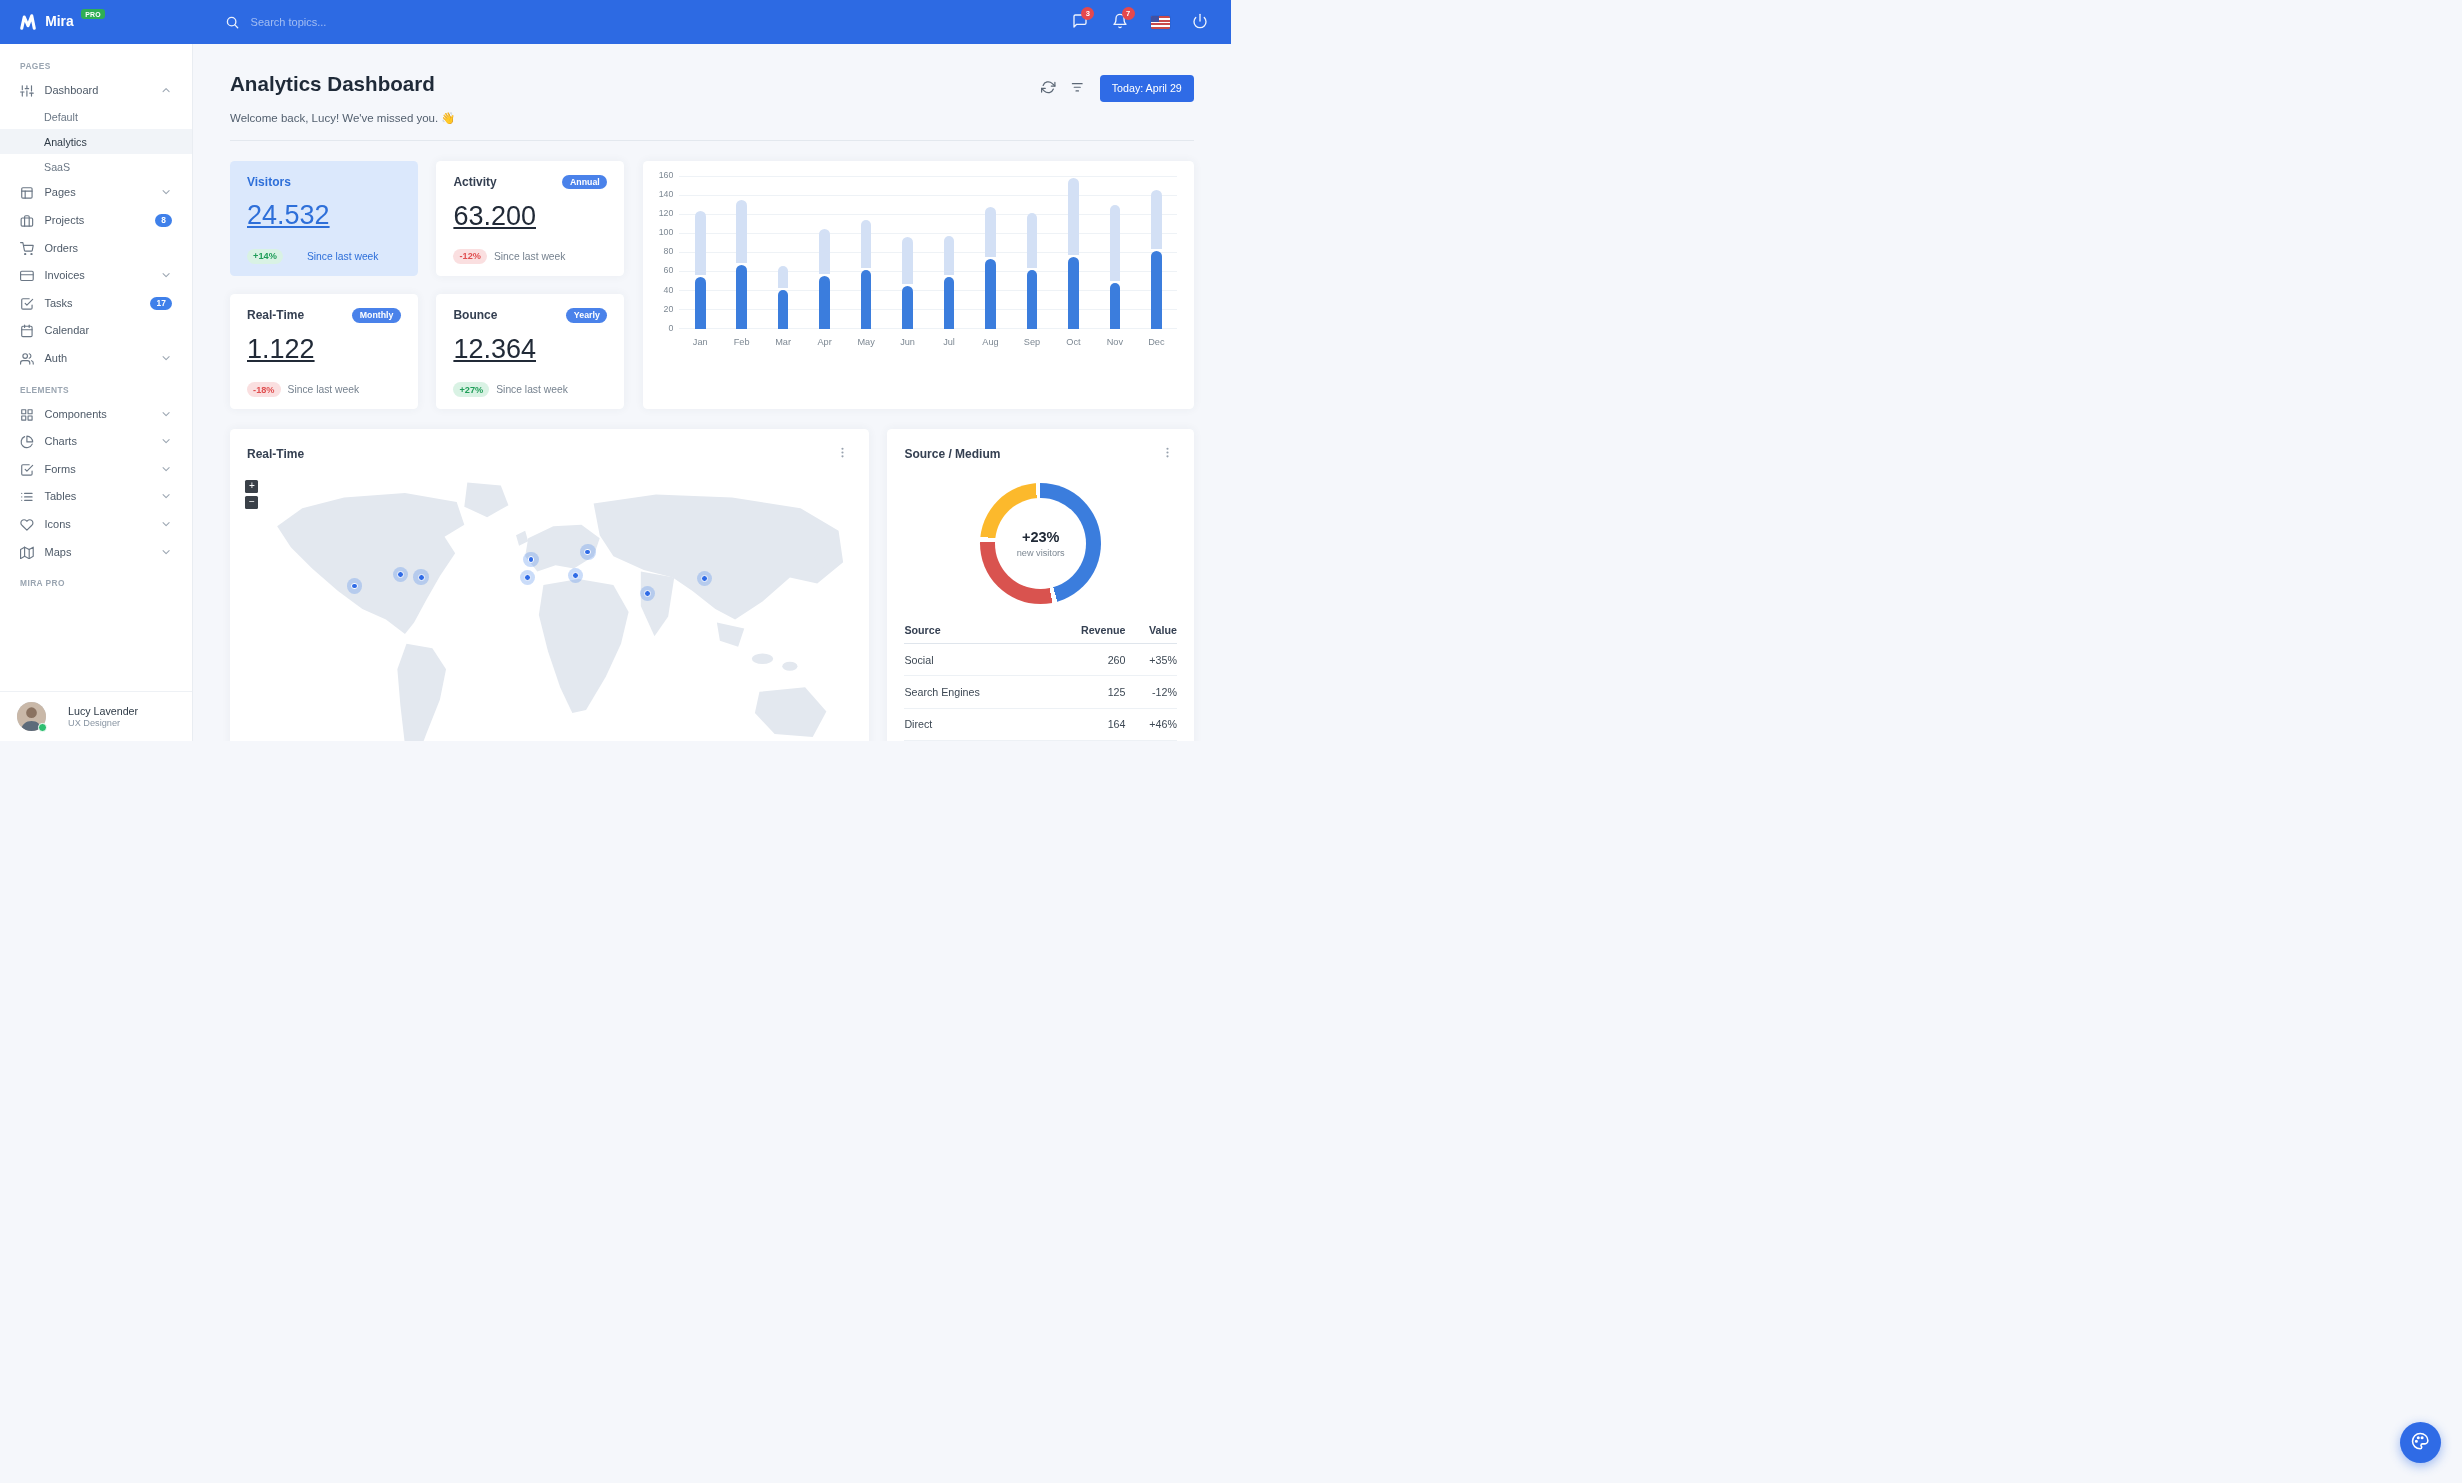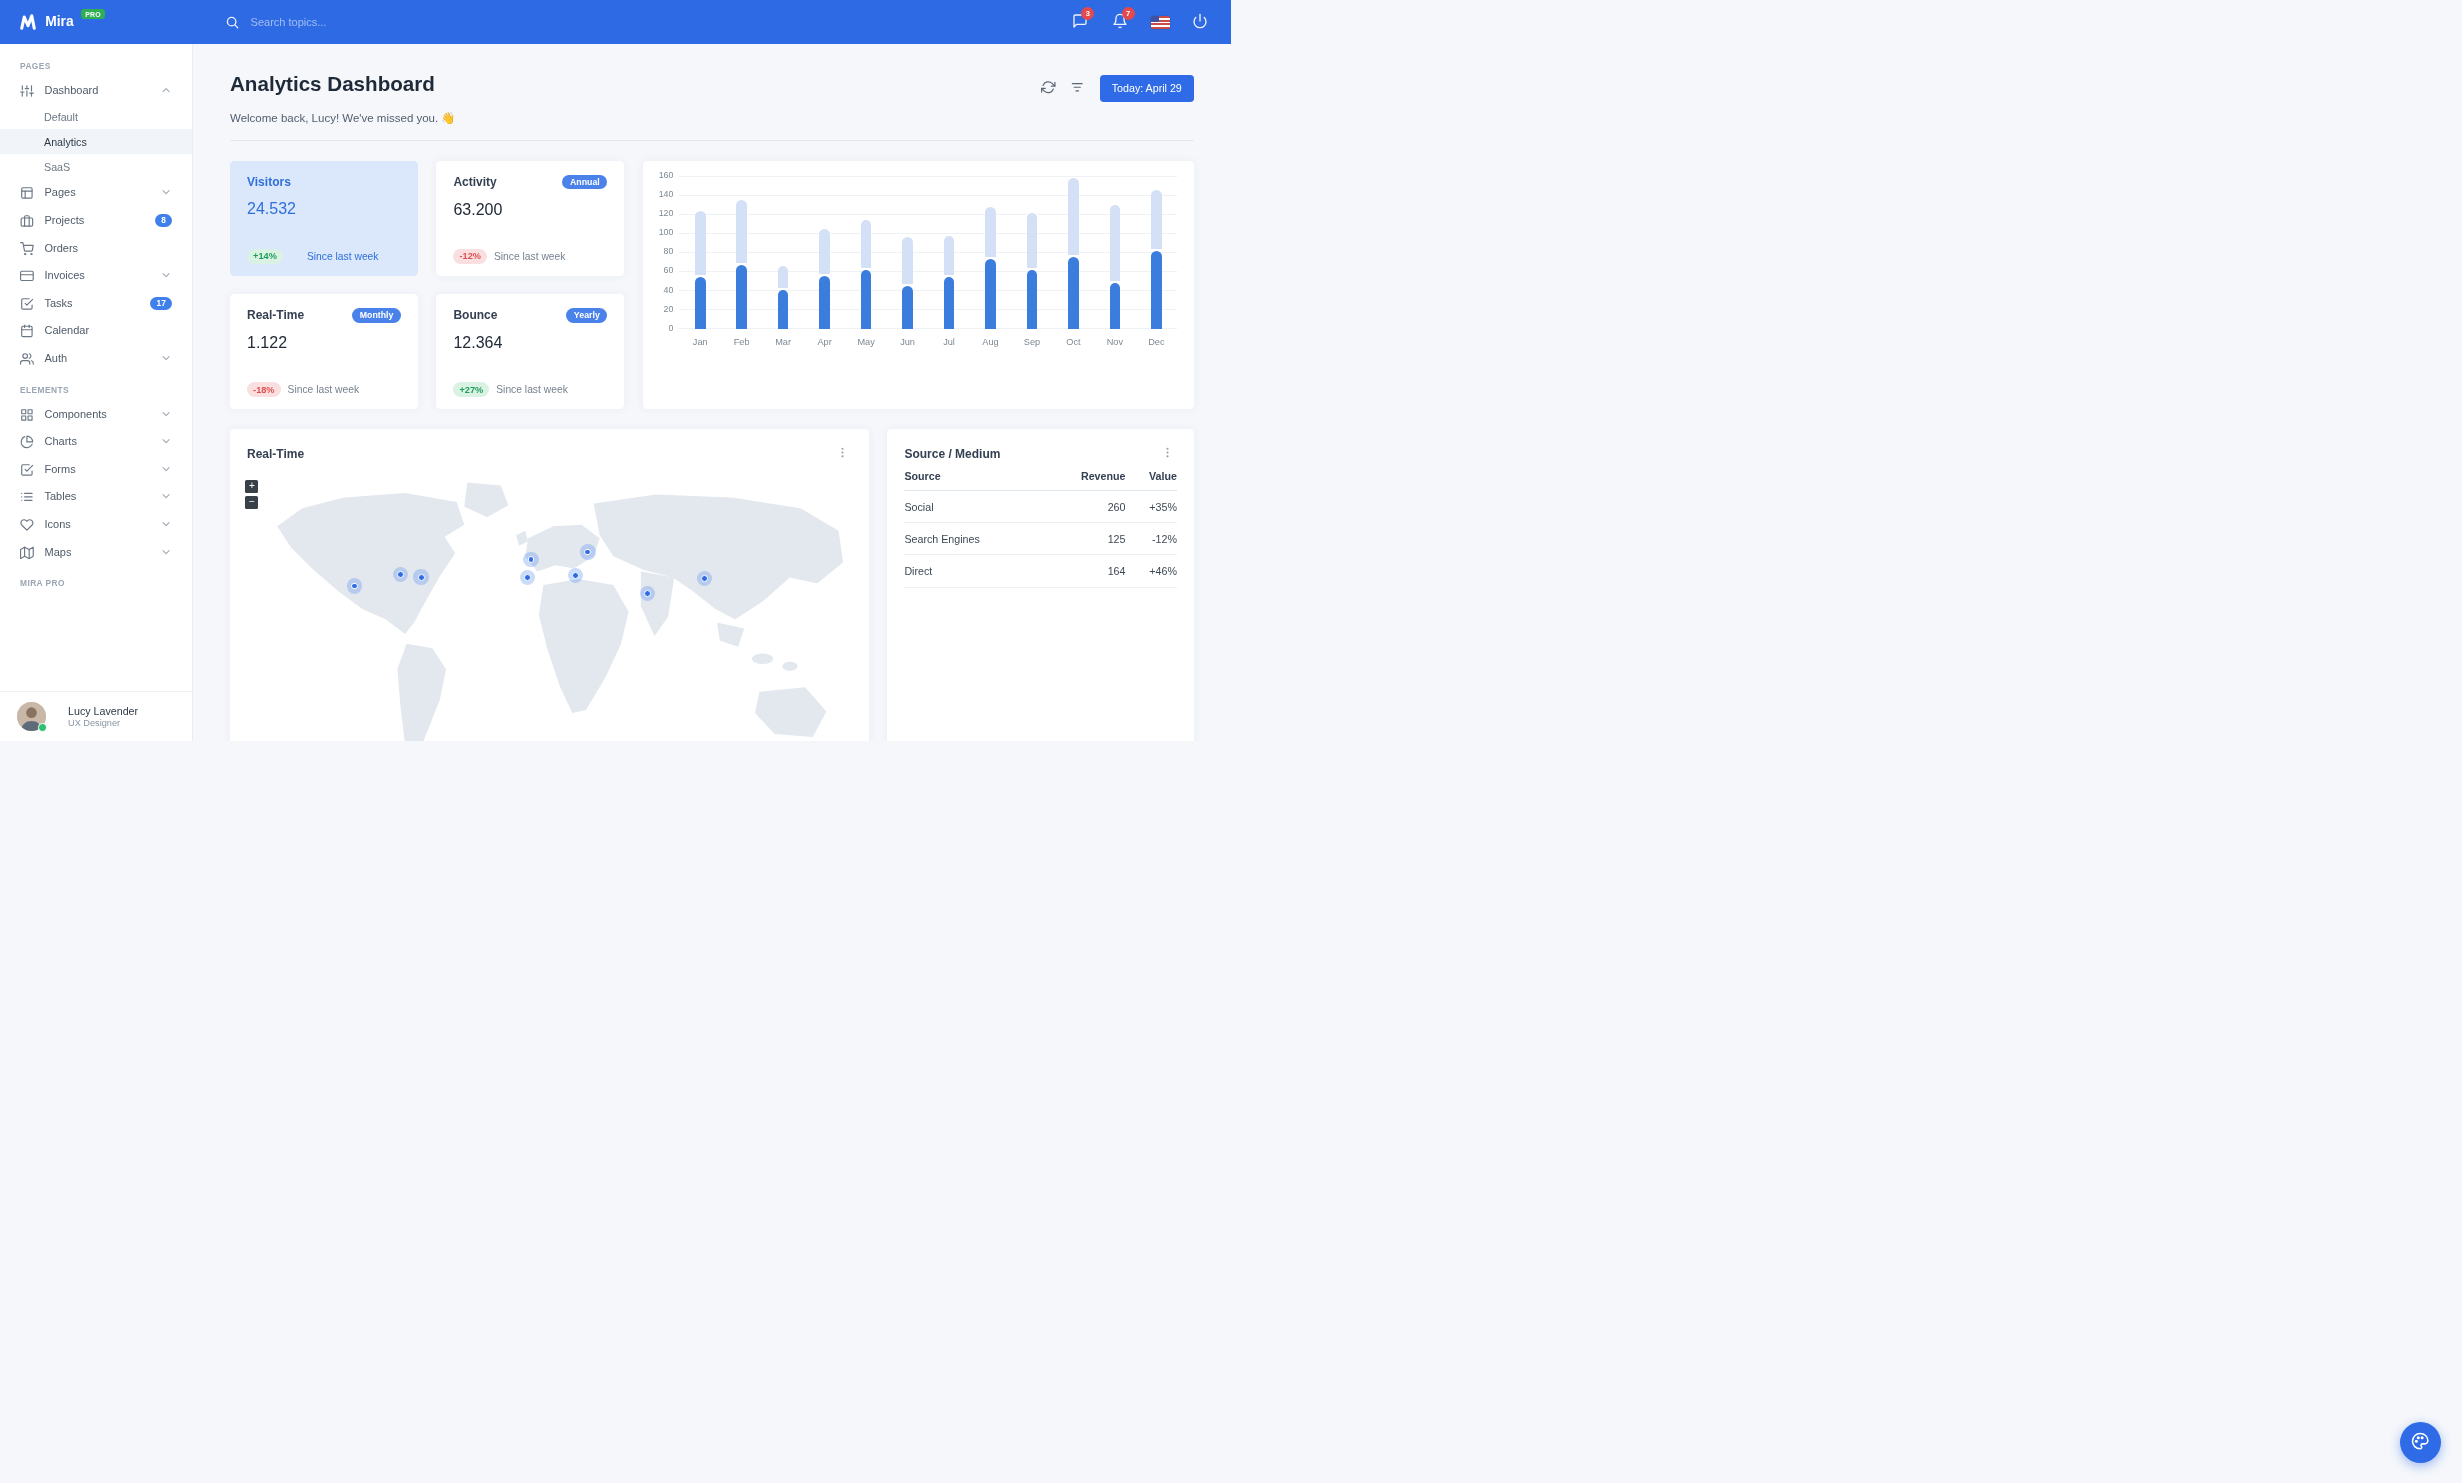--- a/index.html
+++ b/index.html
@@ -98,21 +98,21 @@
   
   .stats-grid{display:grid;grid-template-columns:188px 188px;grid-auto-rows:115px;gap:18.4px;}
   .stat-card{background:#fff;border-radius:4.6px;box-shadow:0 0 9.2px rgba(53,64,82,.06);
              padding:13.8px 17px 12.2px;display:flex;flex-direction:column;}
   .stat-card.highlight{background:#dbe8fc;box-shadow:none;}
   .stat-head{display:flex;justify-content:space-between;align-items:center;}
   .stat-title{font-size:12px;font-weight:600;color:var(--head);}
   .highlight .stat-title{color:#2e6fd9;}
   .stat-badge{background:var(--pill-blue);color:#fff;font-size:8.8px;font-weight:600;
               padding:2.3px 7.6px;border-radius:7.6px;}
-  .stat-value{font-size:16px;font-weight:500;color:var(--text);margin-top:11.5px;}
+  .stat-value{font-size:27px;font-weight:500;color:var(--text);margin-top:11.5px;text-decoration:underline;}
   .highlight .stat-value{color:#2e6fd9;}
   .stat-foot{margin-top:auto;display:flex;align-items:center;gap:6.9px;font-size:10.3px;
              color:var(--muted);}
   .highlight .stat-foot{color:#2e6fd9;gap:24px;}
   .delta{font-size:9.2px;font-weight:700;padding:2.3px 6.1px;border-radius:7.6px;}
   .delta.positive{color:var(--success);background:var(--success-bg);}
   .delta.negative{color:var(--danger);background:var(--danger-bg);}
 
   
   .chart-card{flex:1;display:flex;flex-direction:column;}
@@ -707,20 +707,28 @@
           <button class="kebab">
             <span>
               <svg viewBox="0 0 24 24" fill="currentColor">
                 <circle cx="12" cy="5" r="2"></circle>
                   <circle cx="12" cy="12" r="2"></circle>
                   <circle cx="12" cy="19" r="2"></circle>
                 </svg>
             </span>
           </button>
         </div>
+        <div class="donut-wrap">
+          <div class="donut" id="donut" style="background: conic-gradient(rgb(59, 125, 221) 0%, rgb(59, 125, 221) 45.5118%, rgb(255, 255, 255) 45.5118%, rgb(255, 255, 255) 46.8118%, rgb(217, 83, 79) 46.8118%, rgb(217, 83, 79) 75.5193%, rgb(255, 255, 255) 75.5193%, rgb(255, 255, 255) 76.8193%, rgb(252, 185, 44) 76.8193%, rgb(252, 185, 44) 98.7%, rgb(255, 255, 255) 98.7%, rgb(255, 255, 255) 100%);">
+            <div class="donut-hole">
+              <div class="donut-pct">+23%</div>
+              <div class="donut-sub">new visitors</div>
+            </div>
+          </div>
+        </div>
         <table class="src" id="source-table">
             <thead>
               <tr>
                 <th class="">Source</th>
                 <th class="num">Revenue</th>
                 <th class="num">Value</th>
               </tr>
             </thead>
             <tbody>
               <tr>

